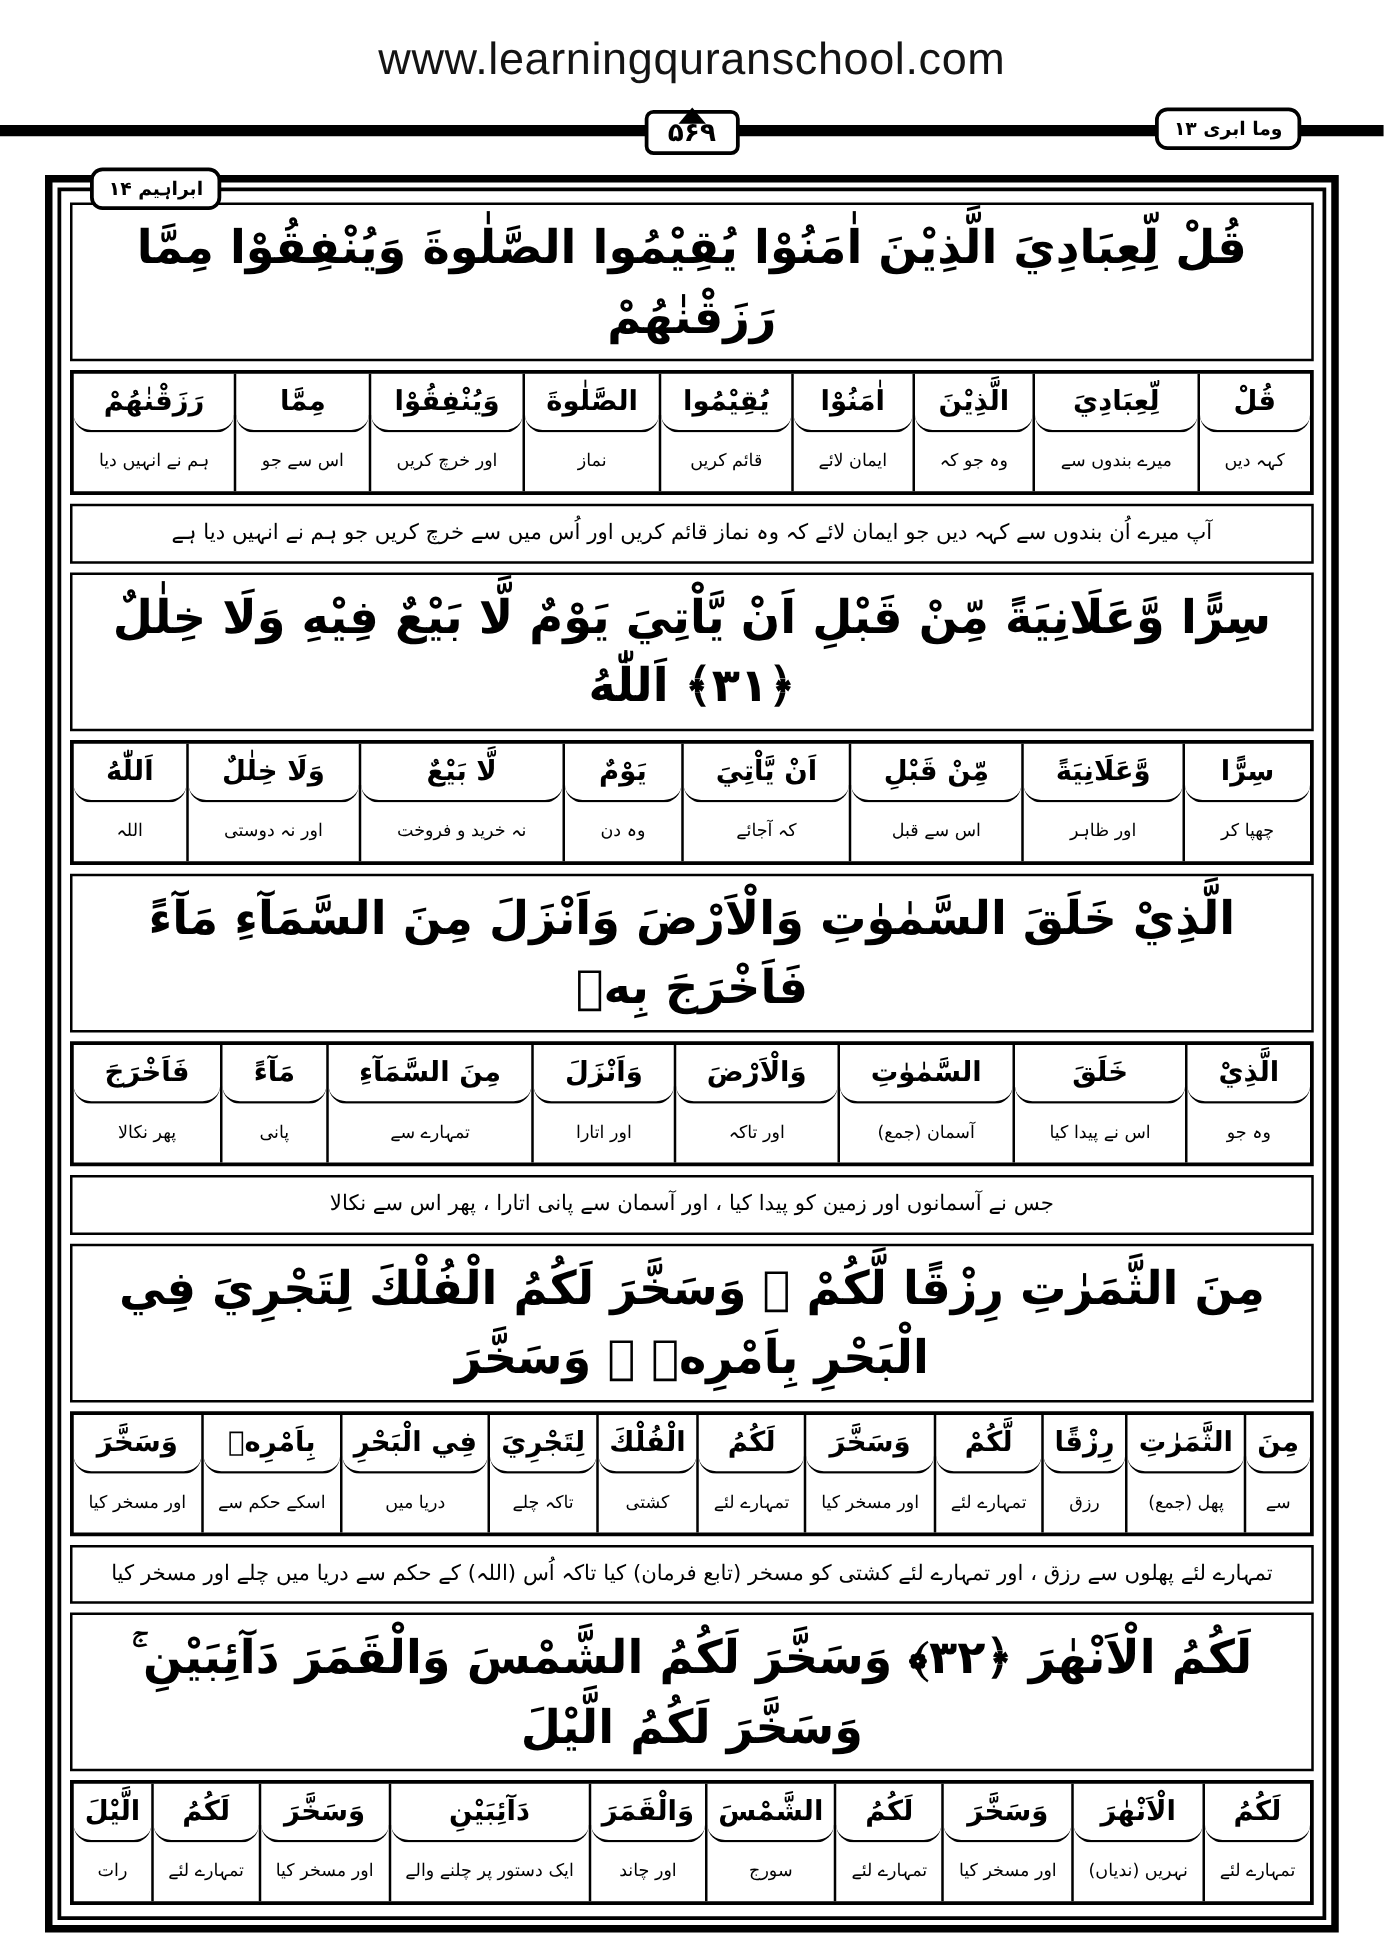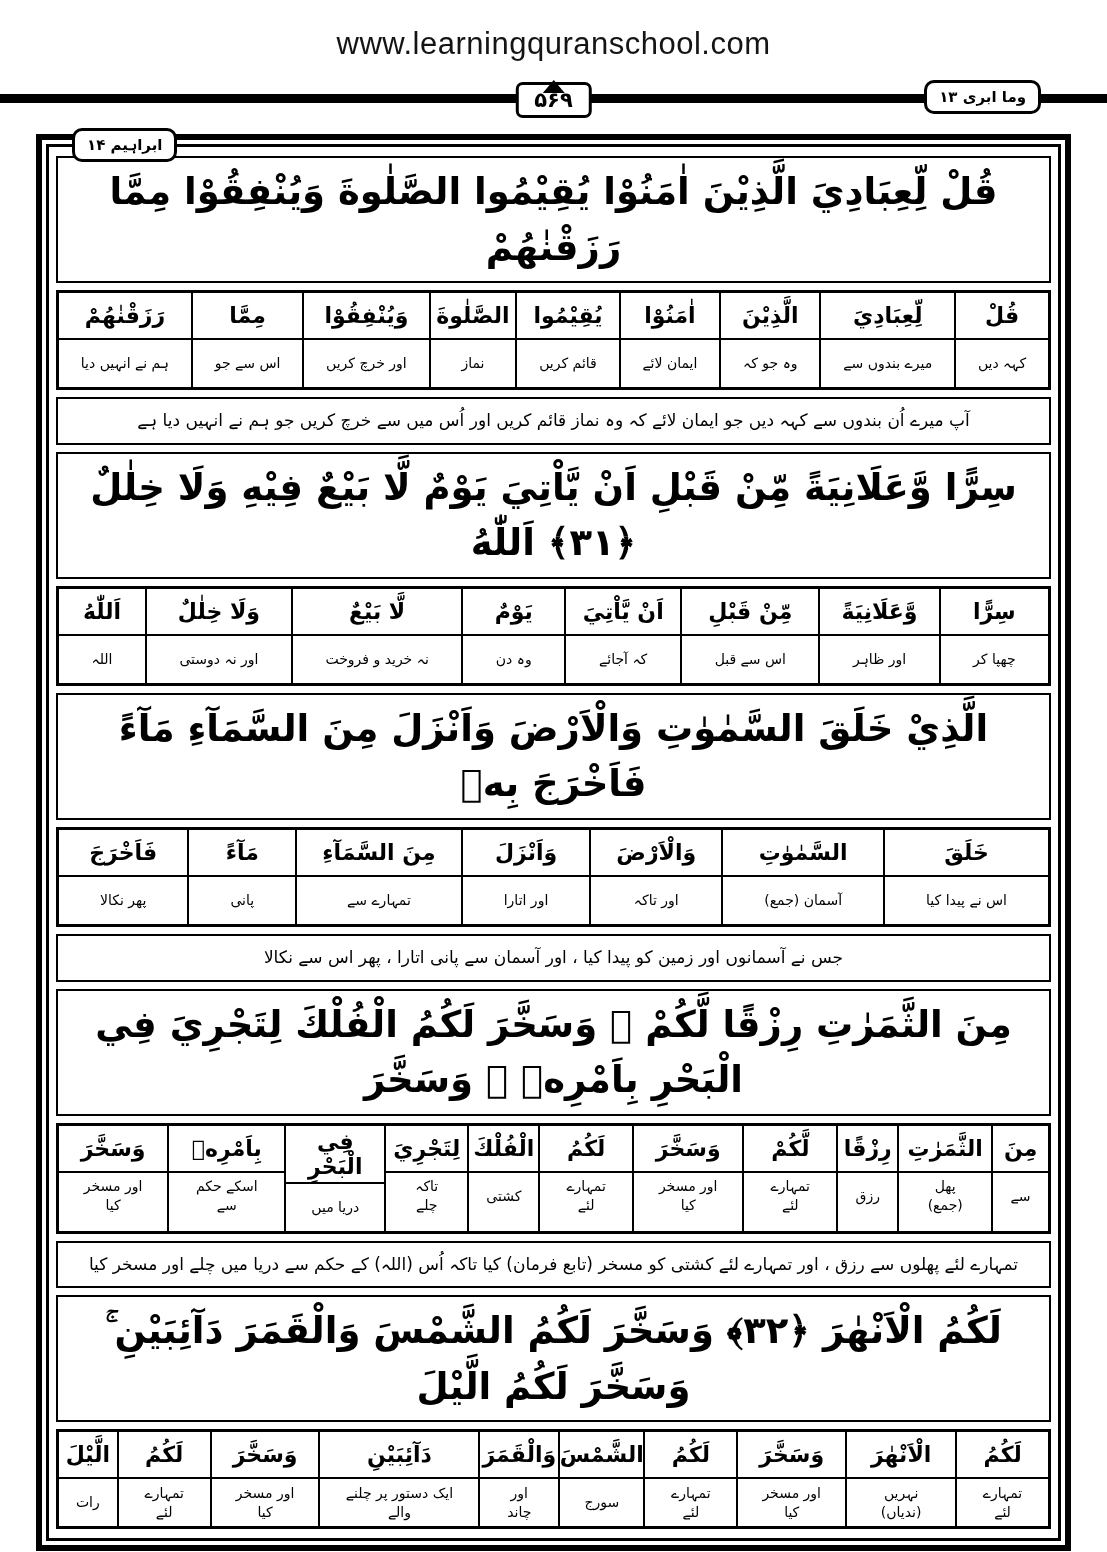--- a/index.html
+++ b/index.html
@@ -1,20 +1,20 @@
 <!DOCTYPE html>
 <html lang="ur"><head>
 <meta charset="utf-8">
 <style>
   * { box-sizing: border-box; margin: 0; padding: 0; }
   html, body { width: 1107px; height: 1552px; background: #fff; overflow: hidden; }
   body { font-family: "DejaVu Sans", sans-serif; color: #000; position: relative; }
 
   .url-header {
-    margin-top: 26px; text-align: center; font-size: 31px; font-weight: 500;
+    margin-top: 26px; text-align: center; font-size: 36px; font-weight: 500;
     color: #141414; letter-spacing: .5px; font-family: "Liberation Sans", sans-serif;
   }
 
   
   .band { position: relative; height: 52px; margin-top: 12px; }
   .band-rule { position: absolute; left: 0; right: 0; top: 20px; height: 9px; background: #000; }
   .cartouche {
     position: absolute; top: 6px; background: #fff; border: 3px solid #000;
     border-radius: 10px; padding: 5px 12px; font-weight: bold; font-size: 15px;
     direction: rtl; white-space: nowrap; z-index: 2;
@@ -44,25 +44,25 @@
     padding: 6px 6px; letter-spacing: 1px;
   }
   .word-table {
     border: 3px solid #000; display: flex; direction: rtl; align-items: stretch;
   }
   .word-col { flex: 1 1 auto; display: flex; flex-direction: column; min-width: 0; }
   .word-col:not(:last-child) { border-left: 2px solid #000; }
   .word-col .ar {
     border-bottom: 2px solid #000; font-weight: bold; font-size: 22px;
     min-height: 47px; display: flex; align-items: center; justify-content: center;
-    padding: 3px 4px; text-align: center;
+    padding: 3px 4px; text-align: center; border-radius: 14px;
   }
   .word-col .ur {
     font-size: 14px; min-height: 47px; display: flex; align-items: center;
-    justify-content: center; padding: 3px 20px; text-align: center; line-height: 1.35;
+    justify-content: center; padding: 3px 7px; text-align: center; line-height: 1.35;
   }
   .full-translation {
     border: 2px solid #000000; direction: rtl; text-align: center;
     font-size: 17px; padding: 10px 10px; line-height: 1.4;
   }
 </style>
 </head>
 <body>
 
 <div class="url-header">www.learningquranschool.com</div>
@@ -155,20 +155,24 @@
             <div class="ar">اَللّٰهُ</div>
             <div class="ur">اللہ</div>
           </div>
         </div>
     </section>
 
     <section>
       <div class="verse">الَّذِيْ خَلَقَ السَّمٰوٰتِ وَالْاَرْضَ وَاَنْزَلَ مِنَ السَّمَآءِ مَآءً فَاَخْرَجَ بِهٖ</div>
       <div class="word-table" style="margin-top:7px">
           <div class="word-col">
+            <div class="ar">الَّذِيْ</div>
+            <div class="ur">وہ جو</div>
+          </div>
+          <div class="word-col">
             <div class="ar">خَلَقَ</div>
             <div class="ur">اس نے پیدا کیا</div>
           </div>
           <div class="word-col">
             <div class="ar">السَّمٰوٰتِ</div>
             <div class="ur">آسمان (جمع)</div>
           </div>
           <div class="word-col">
             <div class="ar">وَالْاَرْضَ</div>
             <div class="ur">اور تاکہ</div>

